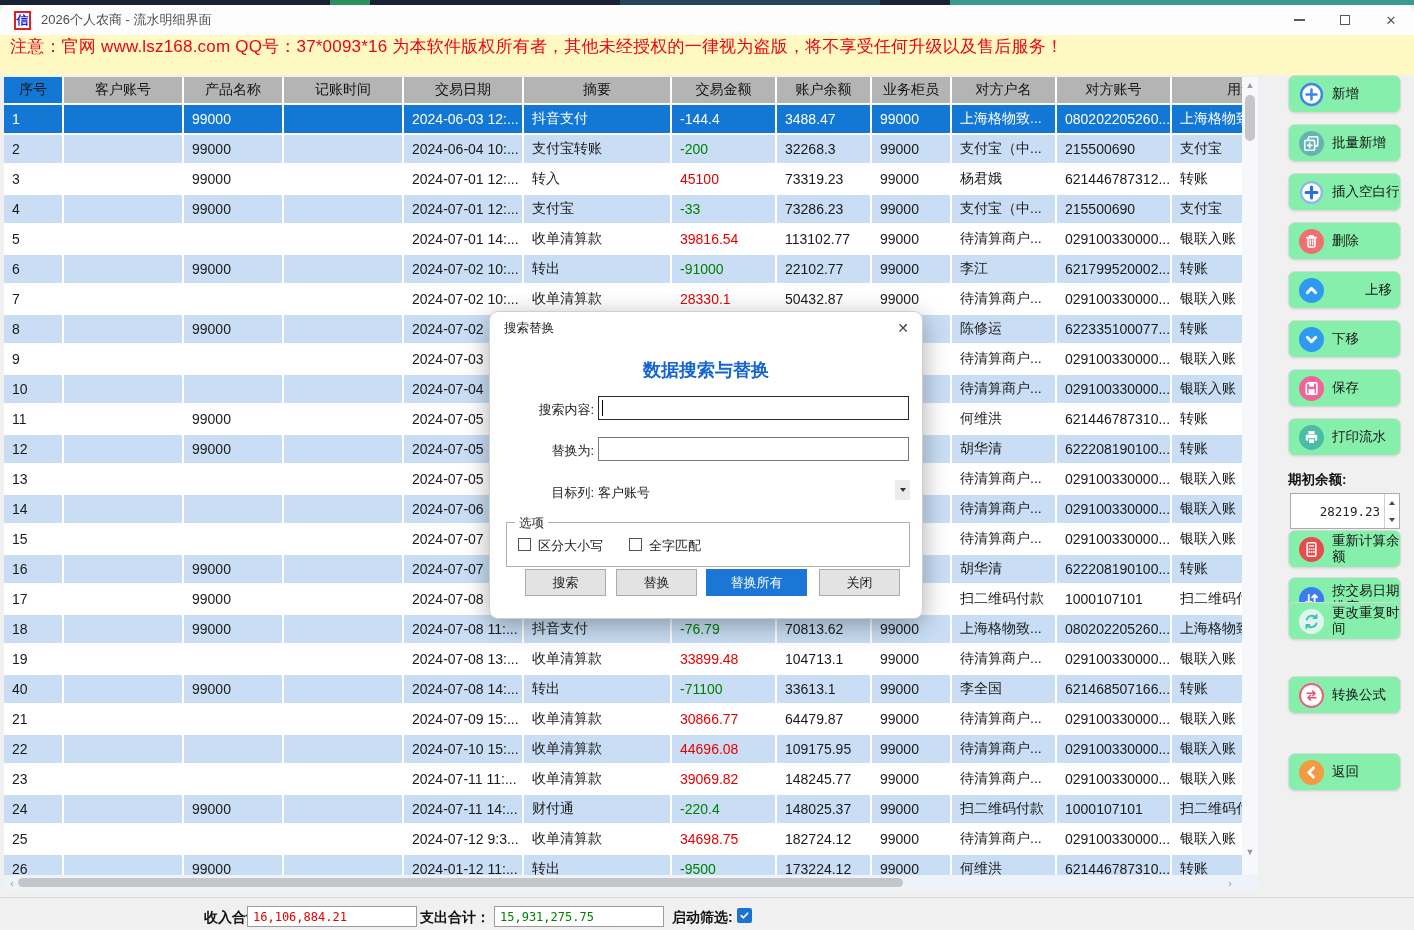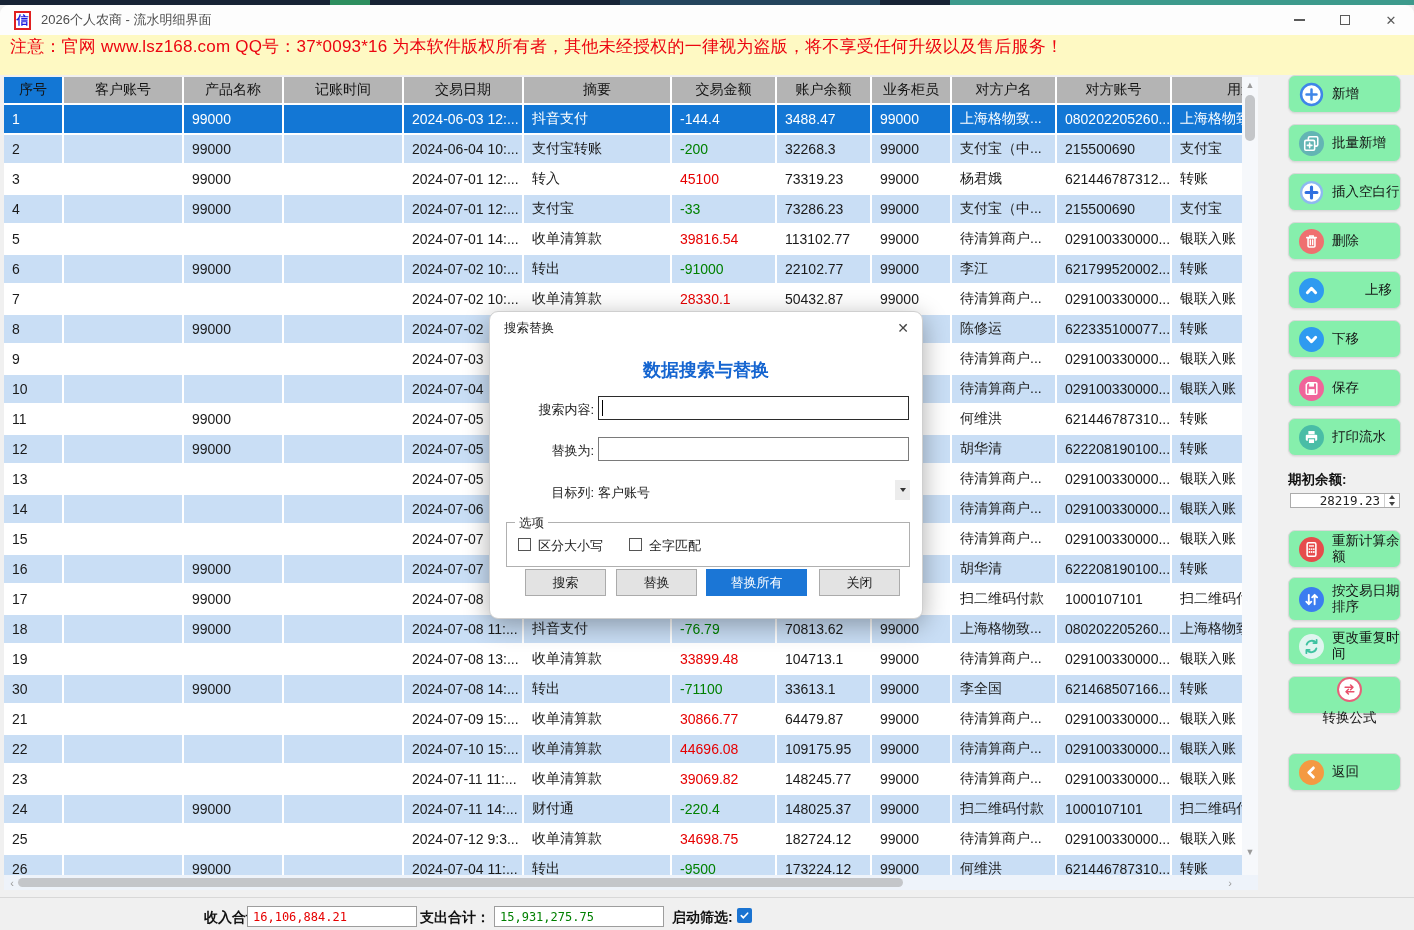--- a/index.html
+++ b/index.html
@@ -48,21 +48,21 @@
   .vscroll .thumb { position:absolute; left:3px; top:18px; width:10px; height:46px; background:#c4c6c9; border-radius:5px; }
   .hscroll { position:absolute; left:0; bottom:0; width:1254px; height:15px; background:#eef3fa; }
   .hscroll .arrow { position:absolute; top:0; width:16px; height:15px; color:#9a9a9a; font-size:11px; display:flex; align-items:center; justify-content:center; }
   .hscroll .thumb { position:absolute; left:14px; top:3px; width:885px; height:9px; background:#c4c6c9; border-radius:5px; }
 
   
   .side-btn { position:absolute; left:1288px; width:113px; height:38px; background:#86efac; border:1px solid #d9d9d9; border-radius:7px; box-shadow:0 1px 2px rgba(0,0,0,.07); display:flex; align-items:center; gap:8px; padding-left:10px; cursor:default; }
   .side-btn .lbl { font-size:13.5px; color:#141414; line-height:1.15; }
   .icn { width:25px; height:25px; border-radius:50%; display:flex; align-items:center; justify-content:center; flex:0 0 auto; }
   .side-label { position:absolute; left:1288px; top:466px; font-size:13.5px; color:#111; font-weight:bold; }
-  .spinbox { position:absolute; left:1290px; top:488px; width:110px; height:15px; background:#fff; border:1px solid #ababab; display:flex; }
+  .spinbox { position:absolute; left:1290px; top:488px; width:110px; height:36px; background:#fff; border:1px solid #ababab; display:flex; }
   .spin-val { flex:1; font-size:12.5px; color:#222; display:flex; align-items:center; justify-content:flex-end; padding-right:4px; font-family:"DejaVu Sans Mono",monospace; }
   .spin-arrows { width:15px; border-left:1px solid #cfcfcf; display:flex; flex-direction:column; }
   .spin-arrows div { flex:1; display:flex; align-items:center; justify-content:center; }
   .tri-up { width:0; height:0; border-left:3.5px solid transparent; border-right:3.5px solid transparent; border-bottom:4.5px solid #444; }
   .tri-dn { width:0; height:0; border-left:3.5px solid transparent; border-right:3.5px solid transparent; border-top:4.5px solid #444; }
 
   
   .footer { position:absolute; left:0; top:892px; width:1414px; height:38px; background:#f0f0f0; border-top:1px solid #d8d8d8; }
   .f-label { position:absolute; top:11px; font-size:14px; font-weight:bold; color:#111; }
   .f-input { position:absolute; top:8px; width:170px; height:21px; background:#fff; border:1px solid #9d9d9d; font-family:"DejaVu Sans Mono",monospace; font-size:12px; display:flex; align-items:center; padding-left:5px; }
@@ -399,21 +399,21 @@
             <div class="cell c4">2024-07-08 13:...</div>
             <div class="cell c5">收单清算款</div>
             <div class="cell c6 pos">33899.48</div>
             <div class="cell c7">104713.1</div>
             <div class="cell c8">99000</div>
             <div class="cell c9">待清算商户...</div>
             <div class="cell c10">029100330000...</div>
             <div class="cell c11">银联入账</div>
           </div>
           <div class="trow alt">
-            <div class="cell c0">30</div>
+            <div class="cell c0">40</div>
             <div class="cell c1"></div>
             <div class="cell c2">99000</div>
             <div class="cell c3"></div>
             <div class="cell c4">2024-07-08 14:...</div>
             <div class="cell c5">转出</div>
             <div class="cell c6 neg">-71100</div>
             <div class="cell c7">33613.1</div>
             <div class="cell c8">99000</div>
             <div class="cell c9">李全国</div>
             <div class="cell c10">621468507166...</div>
@@ -487,21 +487,21 @@
             <div class="cell c8">99000</div>
             <div class="cell c9">待清算商户...</div>
             <div class="cell c10">029100330000...</div>
             <div class="cell c11">银联入账</div>
           </div>
           <div class="trow alt">
             <div class="cell c0">26</div>
             <div class="cell c1"></div>
             <div class="cell c2">99000</div>
             <div class="cell c3"></div>
-            <div class="cell c4">2024-07-04 11:...</div>
+            <div class="cell c4">2024-01-12 11:...</div>
             <div class="cell c5">转出</div>
             <div class="cell c6 neg">-9500</div>
             <div class="cell c7">173224.12</div>
             <div class="cell c8">99000</div>
             <div class="cell c9">何维洪</div>
             <div class="cell c10">621446787310...</div>
             <div class="cell c11">转账</div>
           </div>
         </div>
     </div>
@@ -632,33 +632,33 @@
   <div class="side-btn" style="top:572px; height:44px;">
     <span class="icn" style="background:#3b7df0;">
       <svg width="25" height="25" viewBox="0 0 24 24">
           <path d="M9.4 7.5v9M9.4 16.5L7 14.1M9.4 16.5l2.4-2.4" fill="none" stroke="#fff" stroke-width="1.8" stroke-linecap="round" stroke-linejoin="round"></path>
           <path d="M15 16.5v-9M15 7.5l-2.4 2.4M15 7.5l2.4 2.4" fill="none" stroke="#fff" stroke-width="1.8" stroke-linecap="round" stroke-linejoin="round"></path>
         </svg>
     </span>
       <span class="lbl">按交易日期排序</span>
   </div>
 
-  <div class="side-btn" style="top:622px;">
+  <div class="side-btn" style="top:597px;">
     <span class="icn" style="background:#e0f5ef;">
       <svg width="25" height="25" viewBox="0 0 24 24">
           <path d="M7.3 10.2a5.3 5.3 0 0 1 9.2-1.7" fill="none" stroke="#3ec2a0" stroke-width="1.7" stroke-linecap="round"></path>
           <path d="M16.9 5.6v3.1h-3.1" fill="none" stroke="#3ec2a0" stroke-width="1.7" stroke-linecap="round" stroke-linejoin="round"></path>
           <path d="M16.7 13.8a5.3 5.3 0 0 1-9.2 1.7" fill="none" stroke="#3ec2a0" stroke-width="1.7" stroke-linecap="round"></path>
           <path d="M7.1 18.4v-3.1h3.1" fill="none" stroke="#3ec2a0" stroke-width="1.7" stroke-linecap="round" stroke-linejoin="round"></path>
         </svg>
     </span>
       <span class="lbl">更改重复时间</span>
   </div>
 
-  <div class="side-btn" style="top:671px;flex-direction:column;">
+  <div class="side-btn" style="top:671px;">
     <span class="icn" style="background:#fff; border:2px solid #e8607a;">
       <svg width="21" height="21" viewBox="0 0 24 24">
           <path d="M7 9.5h9M13.2 6.8L16 9.5l-2.8 2.7" fill="none" stroke="#e8506a" stroke-width="1.7" stroke-linecap="round" stroke-linejoin="round"></path>
           <path d="M17 14.5H8M10.8 11.8L8 14.5l2.8 2.7" fill="none" stroke="#e8506a" stroke-width="1.7" stroke-linecap="round" stroke-linejoin="round"></path>
         </svg>
     </span>
       <span class="lbl">转换公式</span>
   </div>
 
   <div class="side-btn" style="top:748px;">

